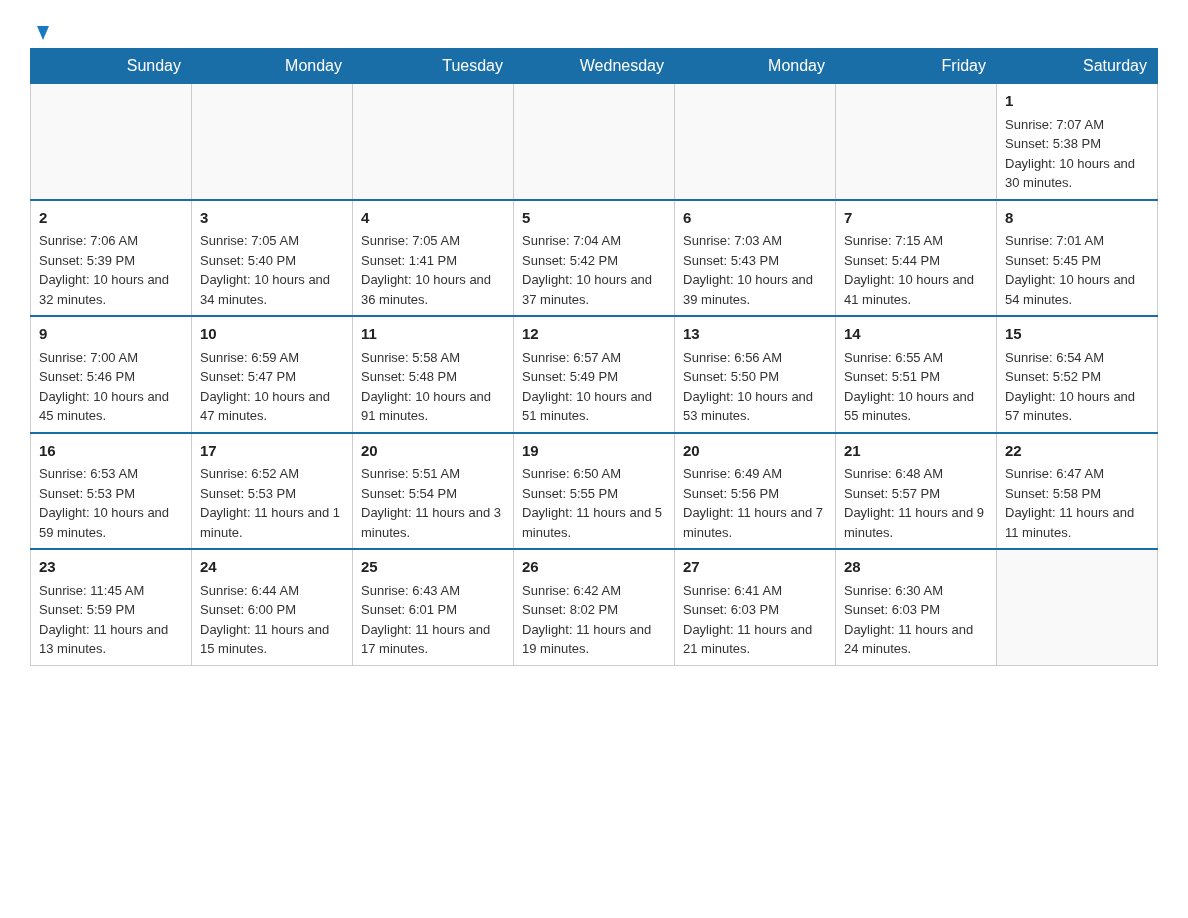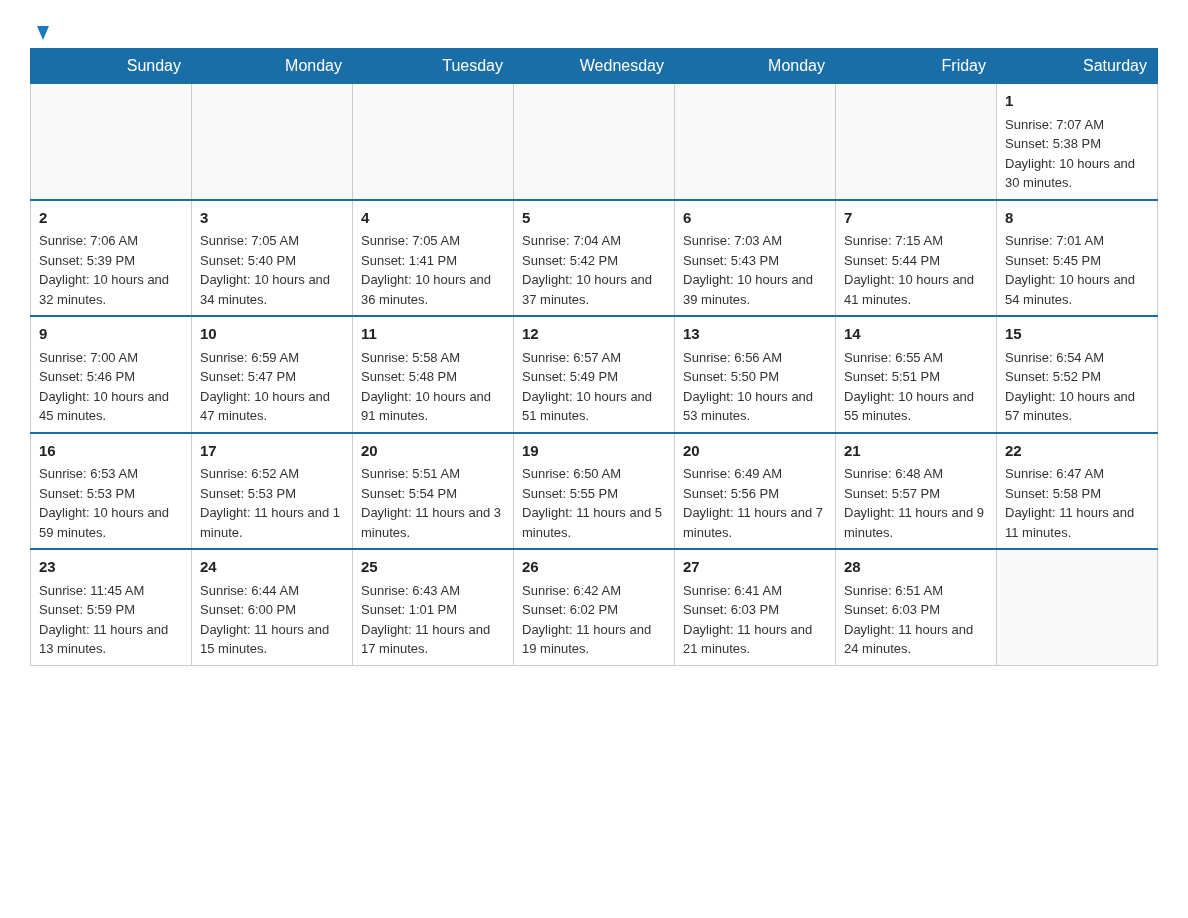--- a/index.html
+++ b/index.html
@@ -324,44 +324,44 @@
             <span class="day-number">24</span>
             <div>Sunrise: 6:44 AM</div>
             <div>Sunset: 6:00 PM</div>
             <div>Daylight: 11 hours and 15 minutes.</div>
           </div>
         </td>
         <td>
           <div class="cell-content">
             <span class="day-number">25</span>
             <div>Sunrise: 6:43 AM</div>
-            <div>Sunset: 1:01 PM</div>
+            <div>Sunset: 6:01 PM</div>
             <div>Daylight: 11 hours and 17 minutes.</div>
           </div>
         </td>
         <td>
           <div class="cell-content">
             <span class="day-number">26</span>
             <div>Sunrise: 6:42 AM</div>
-            <div>Sunset: 6:02 PM</div>
+            <div>Sunset: 8:02 PM</div>
             <div>Daylight: 11 hours and 19 minutes.</div>
           </div>
         </td>
         <td>
           <div class="cell-content">
             <span class="day-number">27</span>
             <div>Sunrise: 6:41 AM</div>
             <div>Sunset: 6:03 PM</div>
             <div>Daylight: 11 hours and 21 minutes.</div>
           </div>
         </td>
         <td>
           <div class="cell-content">
             <span class="day-number">28</span>
-            <div>Sunrise: 6:51 AM</div>
+            <div>Sunrise: 6:30 AM</div>
             <div>Sunset: 6:03 PM</div>
             <div>Daylight: 11 hours and 24 minutes.</div>
           </div>
         </td>
         <td class="empty-cell"></td>
       </tr>
     </tbody>
 </table>
 
 </body></html>

